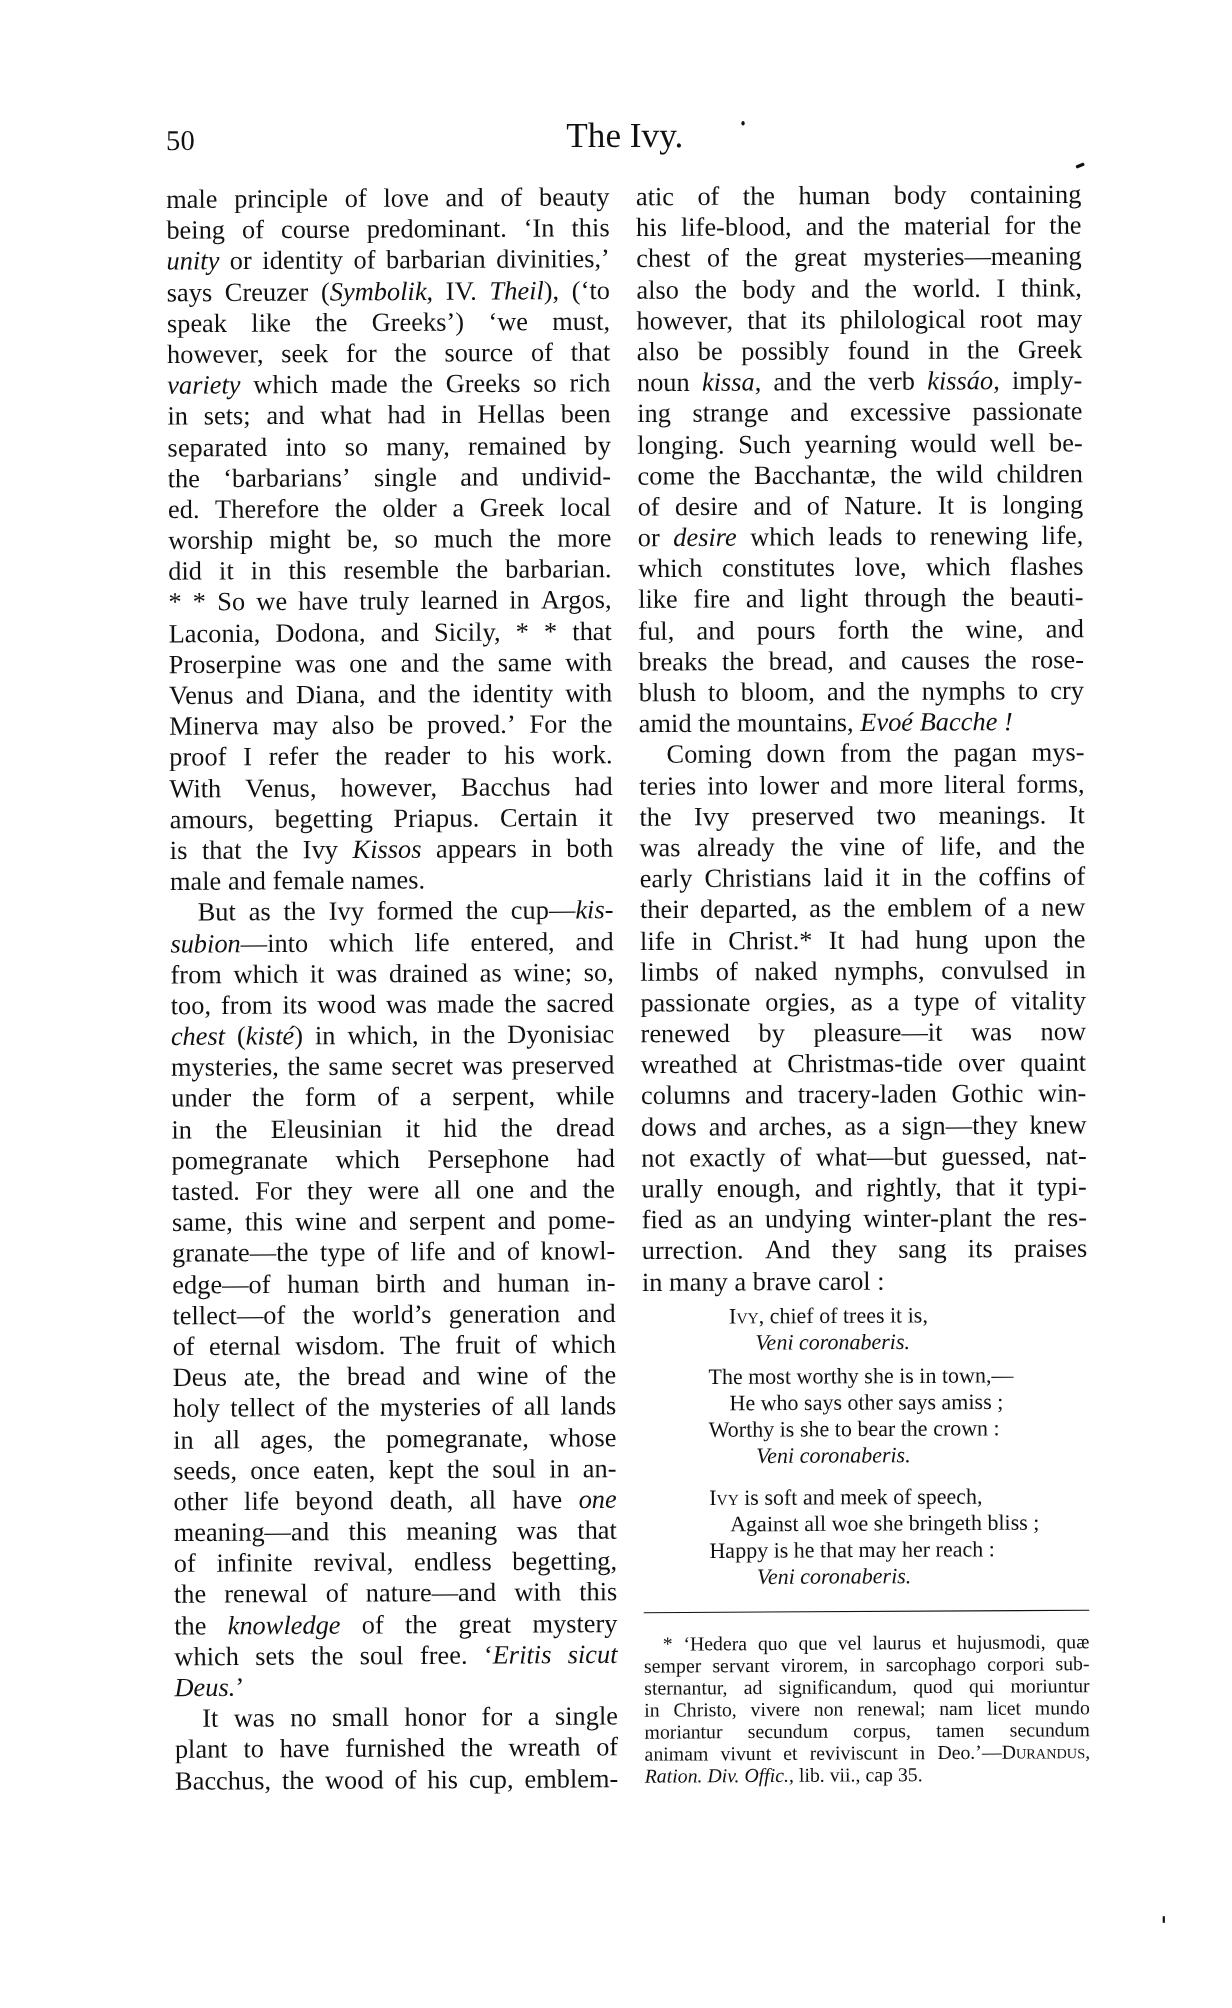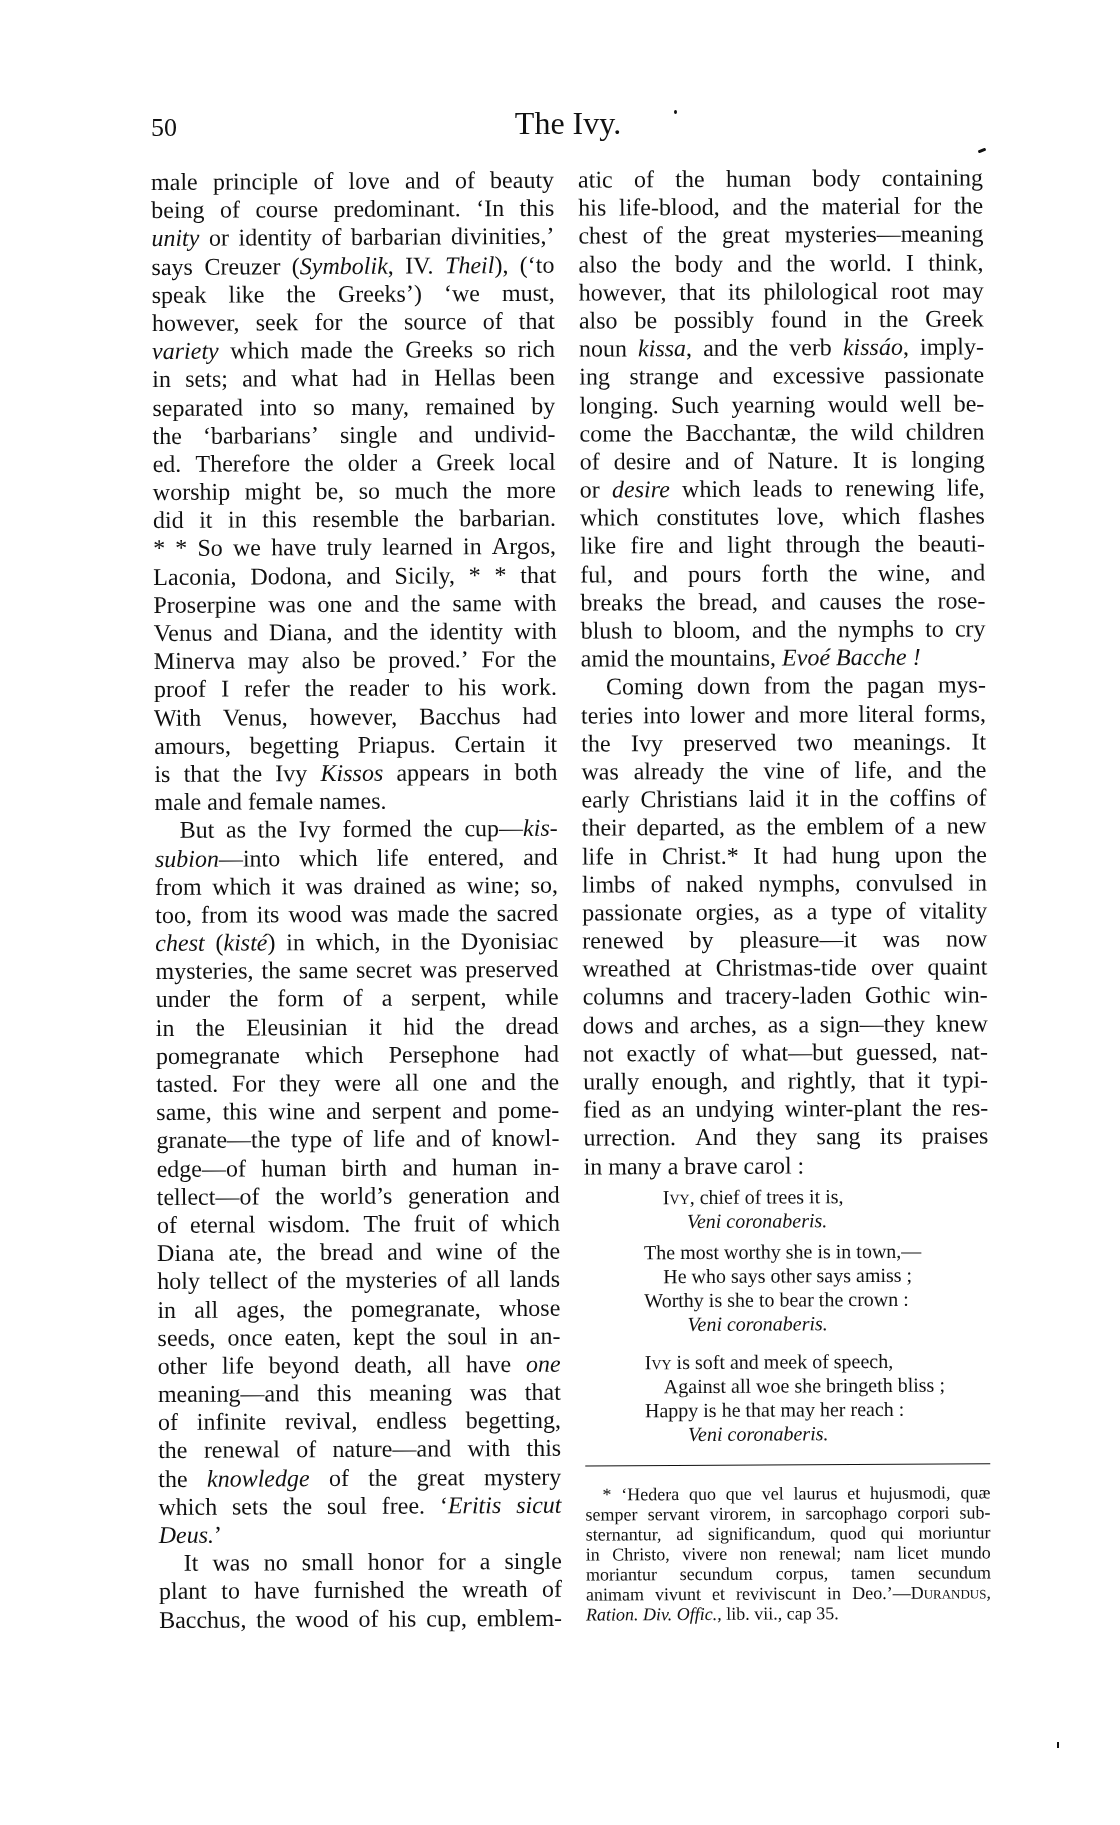--- a/index.html
+++ b/index.html
@@ -397,21 +397,21 @@
             <div class="line">
               <span class="w"><span>of</span></span>
               <span class="w"><span>eternal</span></span>
               <span class="w"><span>wisdom.</span></span>
               <span class="w"><span>The</span></span>
               <span class="w"><span>fruit</span></span>
               <span class="w"><span>of</span></span>
               <span class="w"><span>which</span></span>
             </div>
             <div class="line">
-              <span class="w"><span>Diana</span></span>
+              <span class="w"><span>Deus</span></span>
               <span class="w"><span>ate,</span></span>
               <span class="w"><span>the</span></span>
               <span class="w"><span>bread</span></span>
               <span class="w"><span>and</span></span>
               <span class="w"><span>wine</span></span>
               <span class="w"><span>of</span></span>
               <span class="w"><span>the</span></span>
             </div>
             <div class="line">
               <span class="w"><span>holy</span></span>

